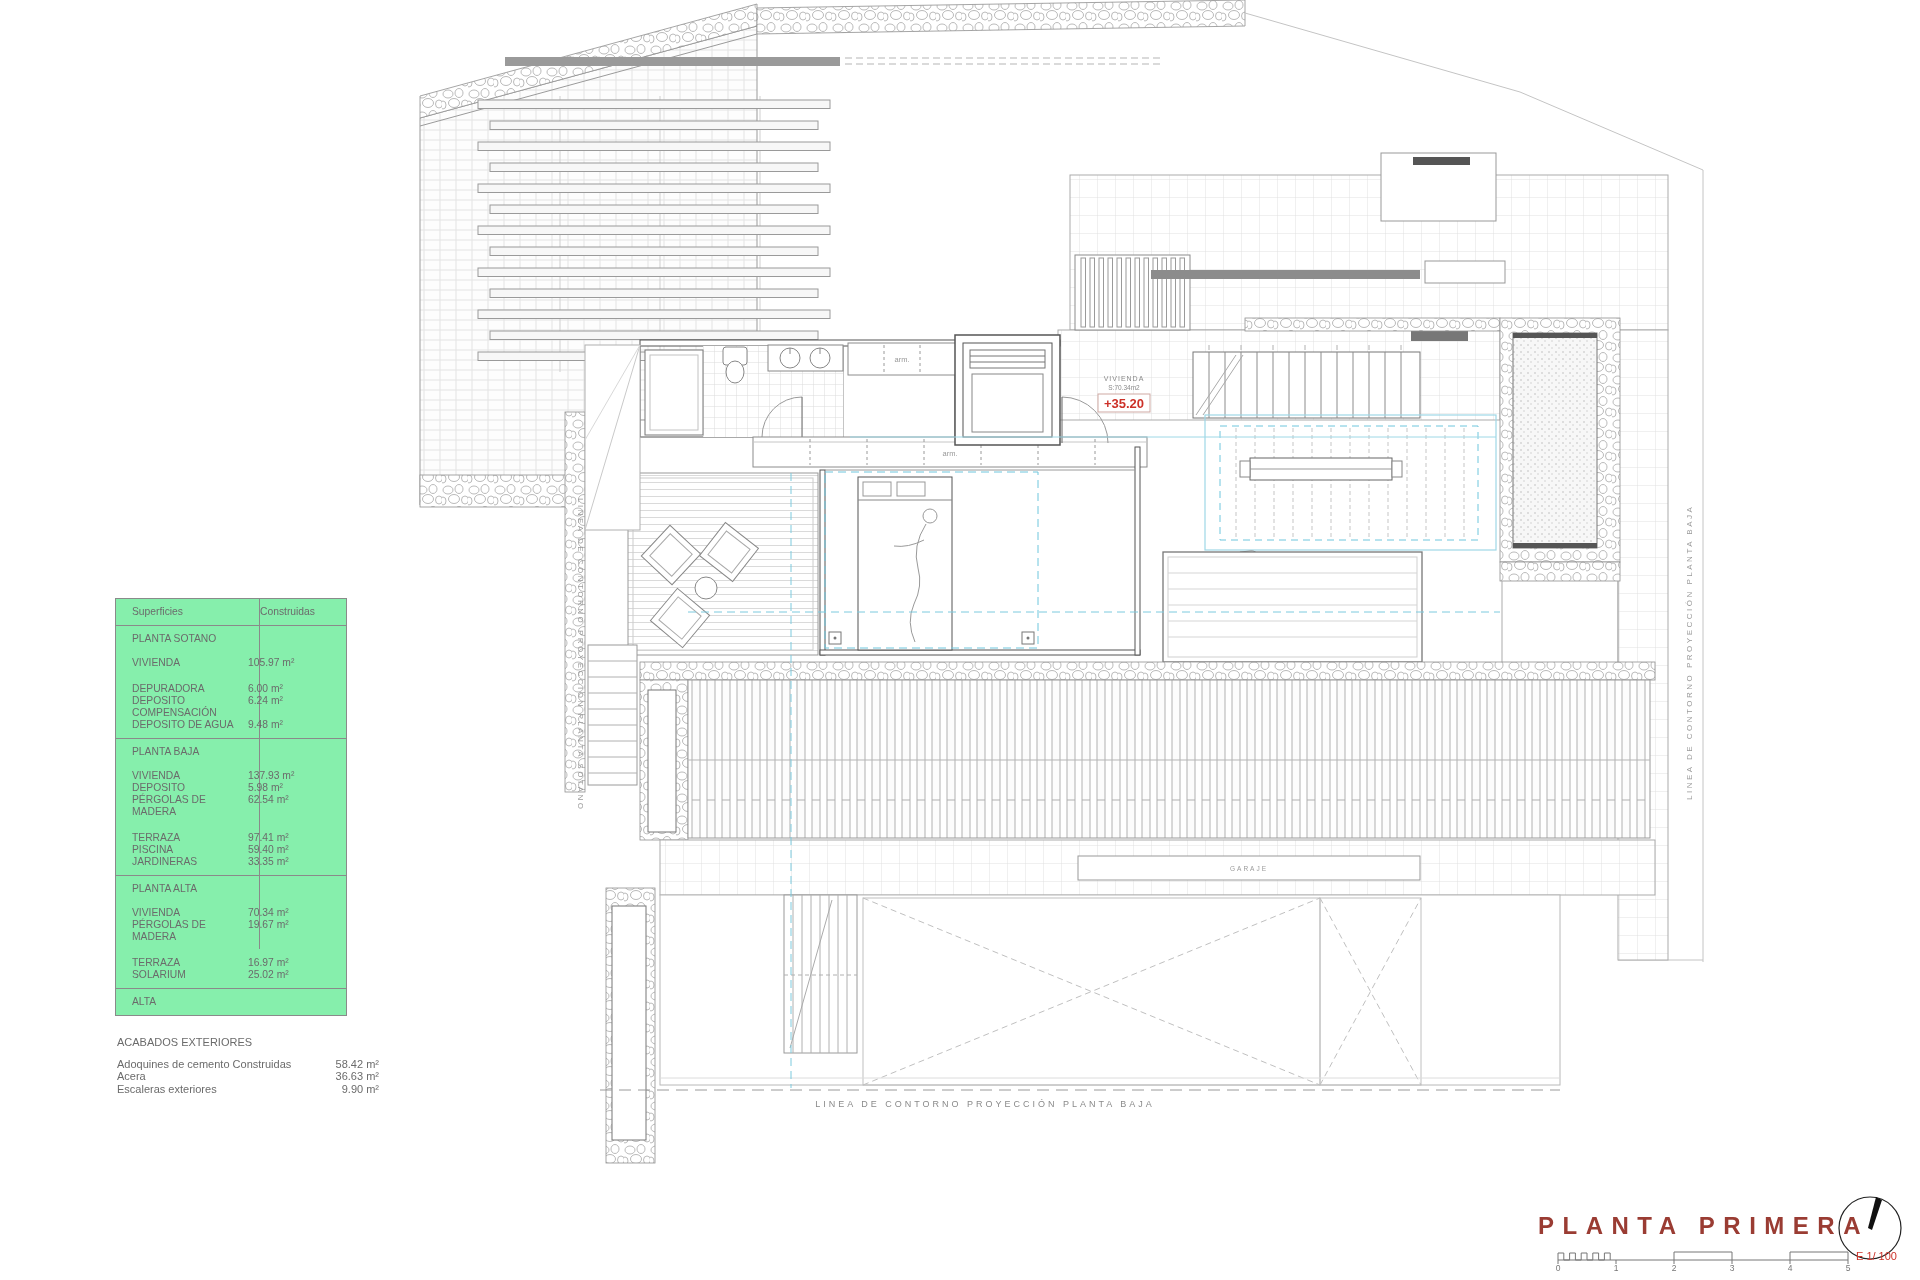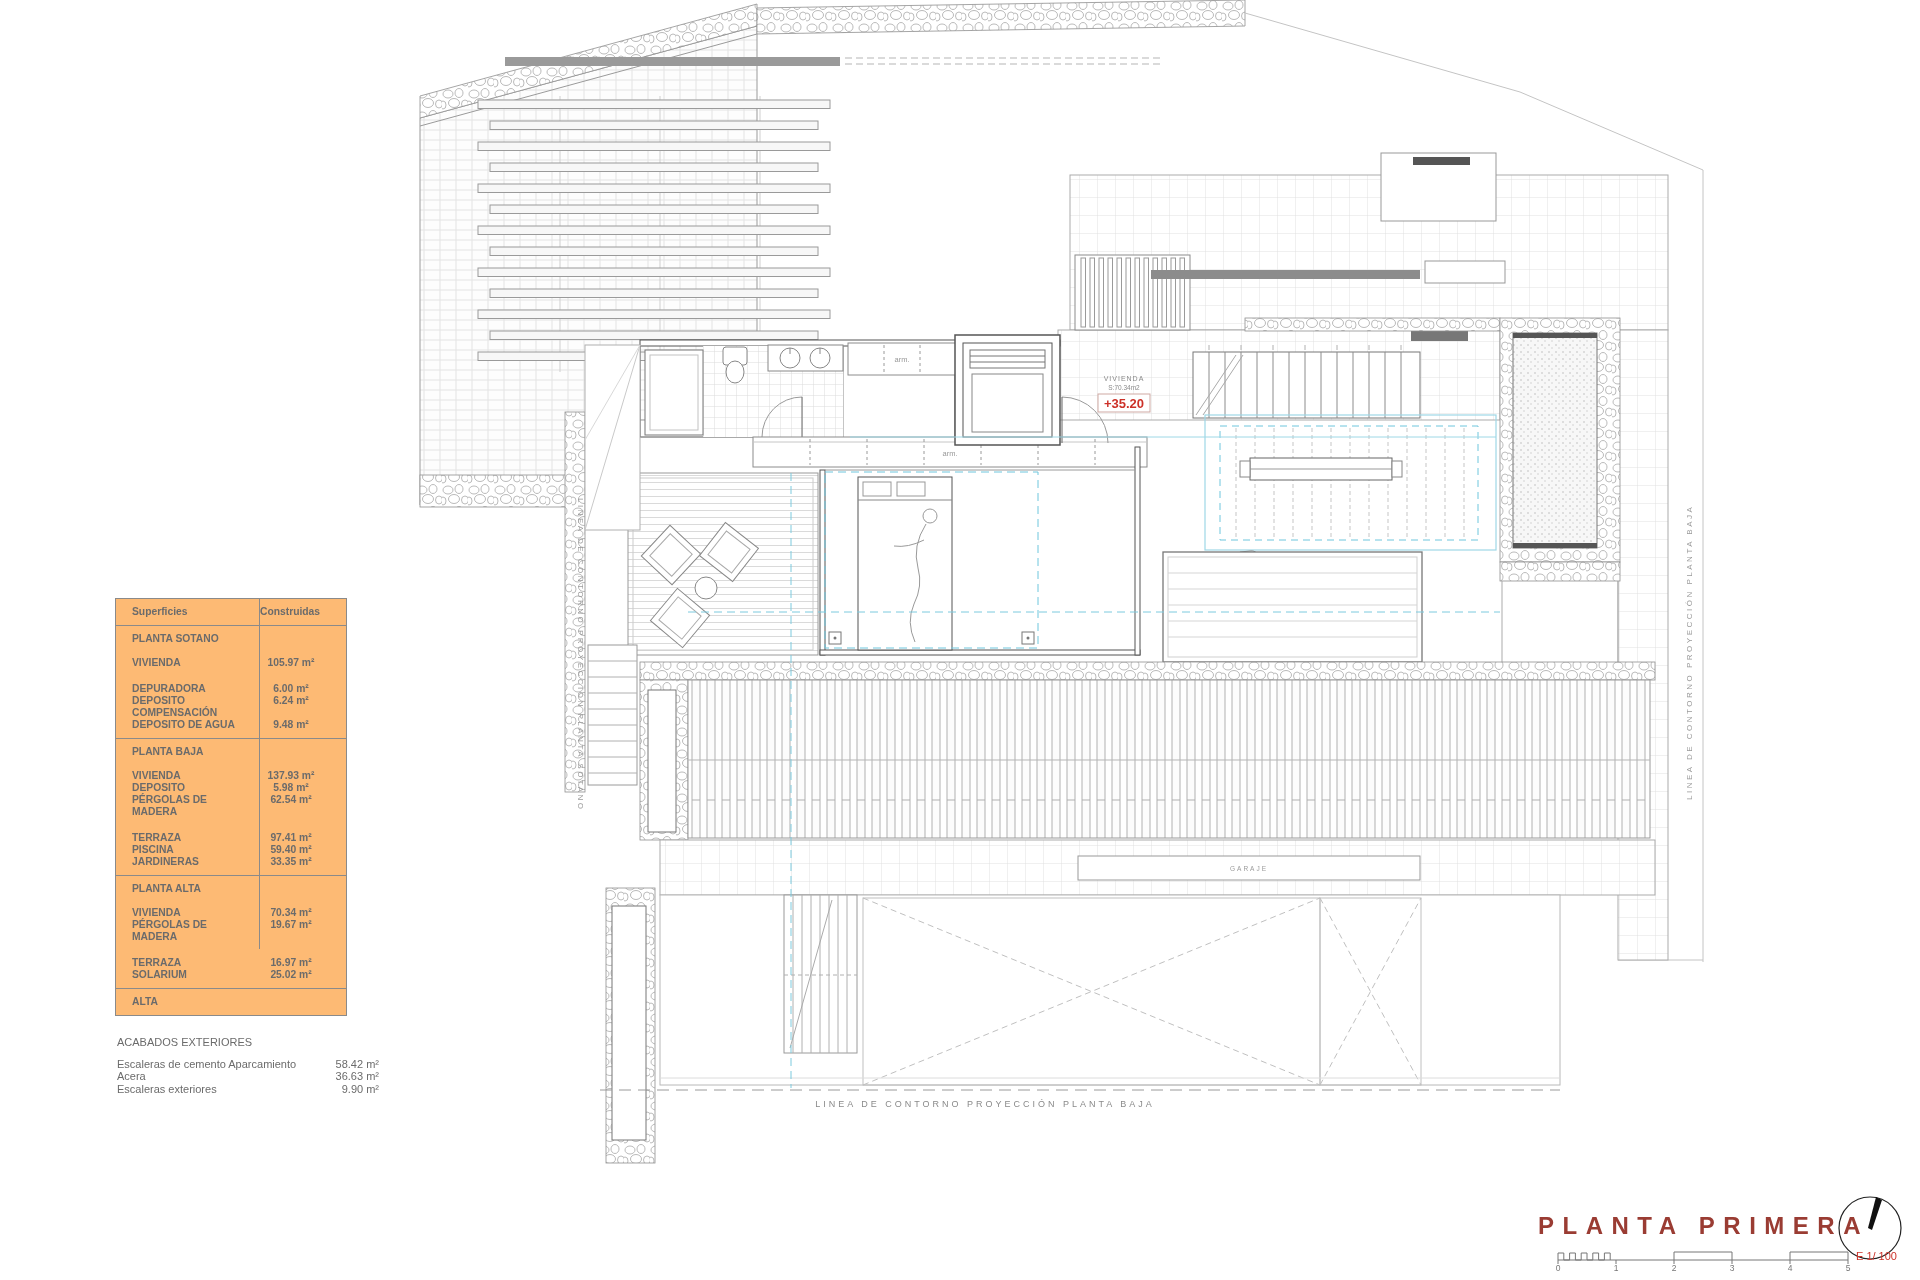--- a/index.html
+++ b/index.html
@@ -2,34 +2,34 @@
 <html><head>
 <meta charset="utf-8">
 <style>
   html,body{margin:0;padding:0;background:#fff;width:1920px;height:1280px;overflow:hidden;
     font-family:"Liberation Sans",sans-serif;}
   .canvas{position:absolute;left:0;top:0;width:1920px;height:1280px;background:#fff;}
   .plan-svg{position:absolute;left:0;top:0;}
 
   
   .ptable{position:absolute;left:115px;top:598px;width:230px;border:1px solid #8a8a8a;
-    background:#fdba74;color:#6b6b6b;font-size:10.3px;line-height:12px;font-weight:700;}
+    background:#86efac;color:#6b6b6b;font-size:10.3px;line-height:12px;font-weight:400;}
   .thead{display:flex;border-bottom:1px solid #8a8a8a;padding:7px 0;}
   .thead .c1{flex:1;padding-left:16px;}
   .thead .c2{width:86px;padding-left:10px;}
   .vdiv{position:absolute;left:143px;top:0;width:1px;height:350px;background:#8a8a8a;}
   .tsection{padding:7px 0;position:relative;}
   .tsection.bt{border-top:1px solid #8a8a8a;}
   .tsection.tall{padding:12px 0 14px;}
   .ttitle{padding-left:16px;}
   .tgroup{margin-top:12px;}
   .tgroup + .tgroup{margin-top:14px;}
   .trow{display:flex;}
   .trow .c1{flex:1;padding-left:16px;}
-  .trow .c2{width:86px;text-align:center;padding-right:12px;white-space:nowrap;}
+  .trow .c2{width:86px;text-align:left;padding-right:12px;white-space:nowrap;}
 
   
   .acab{position:absolute;left:117px;top:1036px;width:262px;color:#6b6b6b;
     font-size:11px;line-height:12.5px;}
   .atitle{margin-bottom:9px;}
   .arow{display:flex;}
   .arow .al{flex:1;}
   .arow .av{text-align:right;white-space:nowrap;}
 
   
@@ -504,21 +504,21 @@
         <div class="tsection bt">
           <div class="ttitle">ALTA</div>
         </div>
       </div>
 </div>
 
 <div class="acab">
   <div class="atitle">ACABADOS EXTERIORES</div>
   <div>
         <div class="arow">
-          <div class="al">Escaleras de cemento Aparcamiento</div>
+          <div class="al">Adoquines de cemento Construidas</div>
           <div class="av">58.42 m²</div>
         </div>
         <div class="arow">
           <div class="al">Acera</div>
           <div class="av">36.63 m²</div>
         </div>
         <div class="arow">
           <div class="al">Escaleras exteriores</div>
           <div class="av">9.90 m²</div>
         </div>

